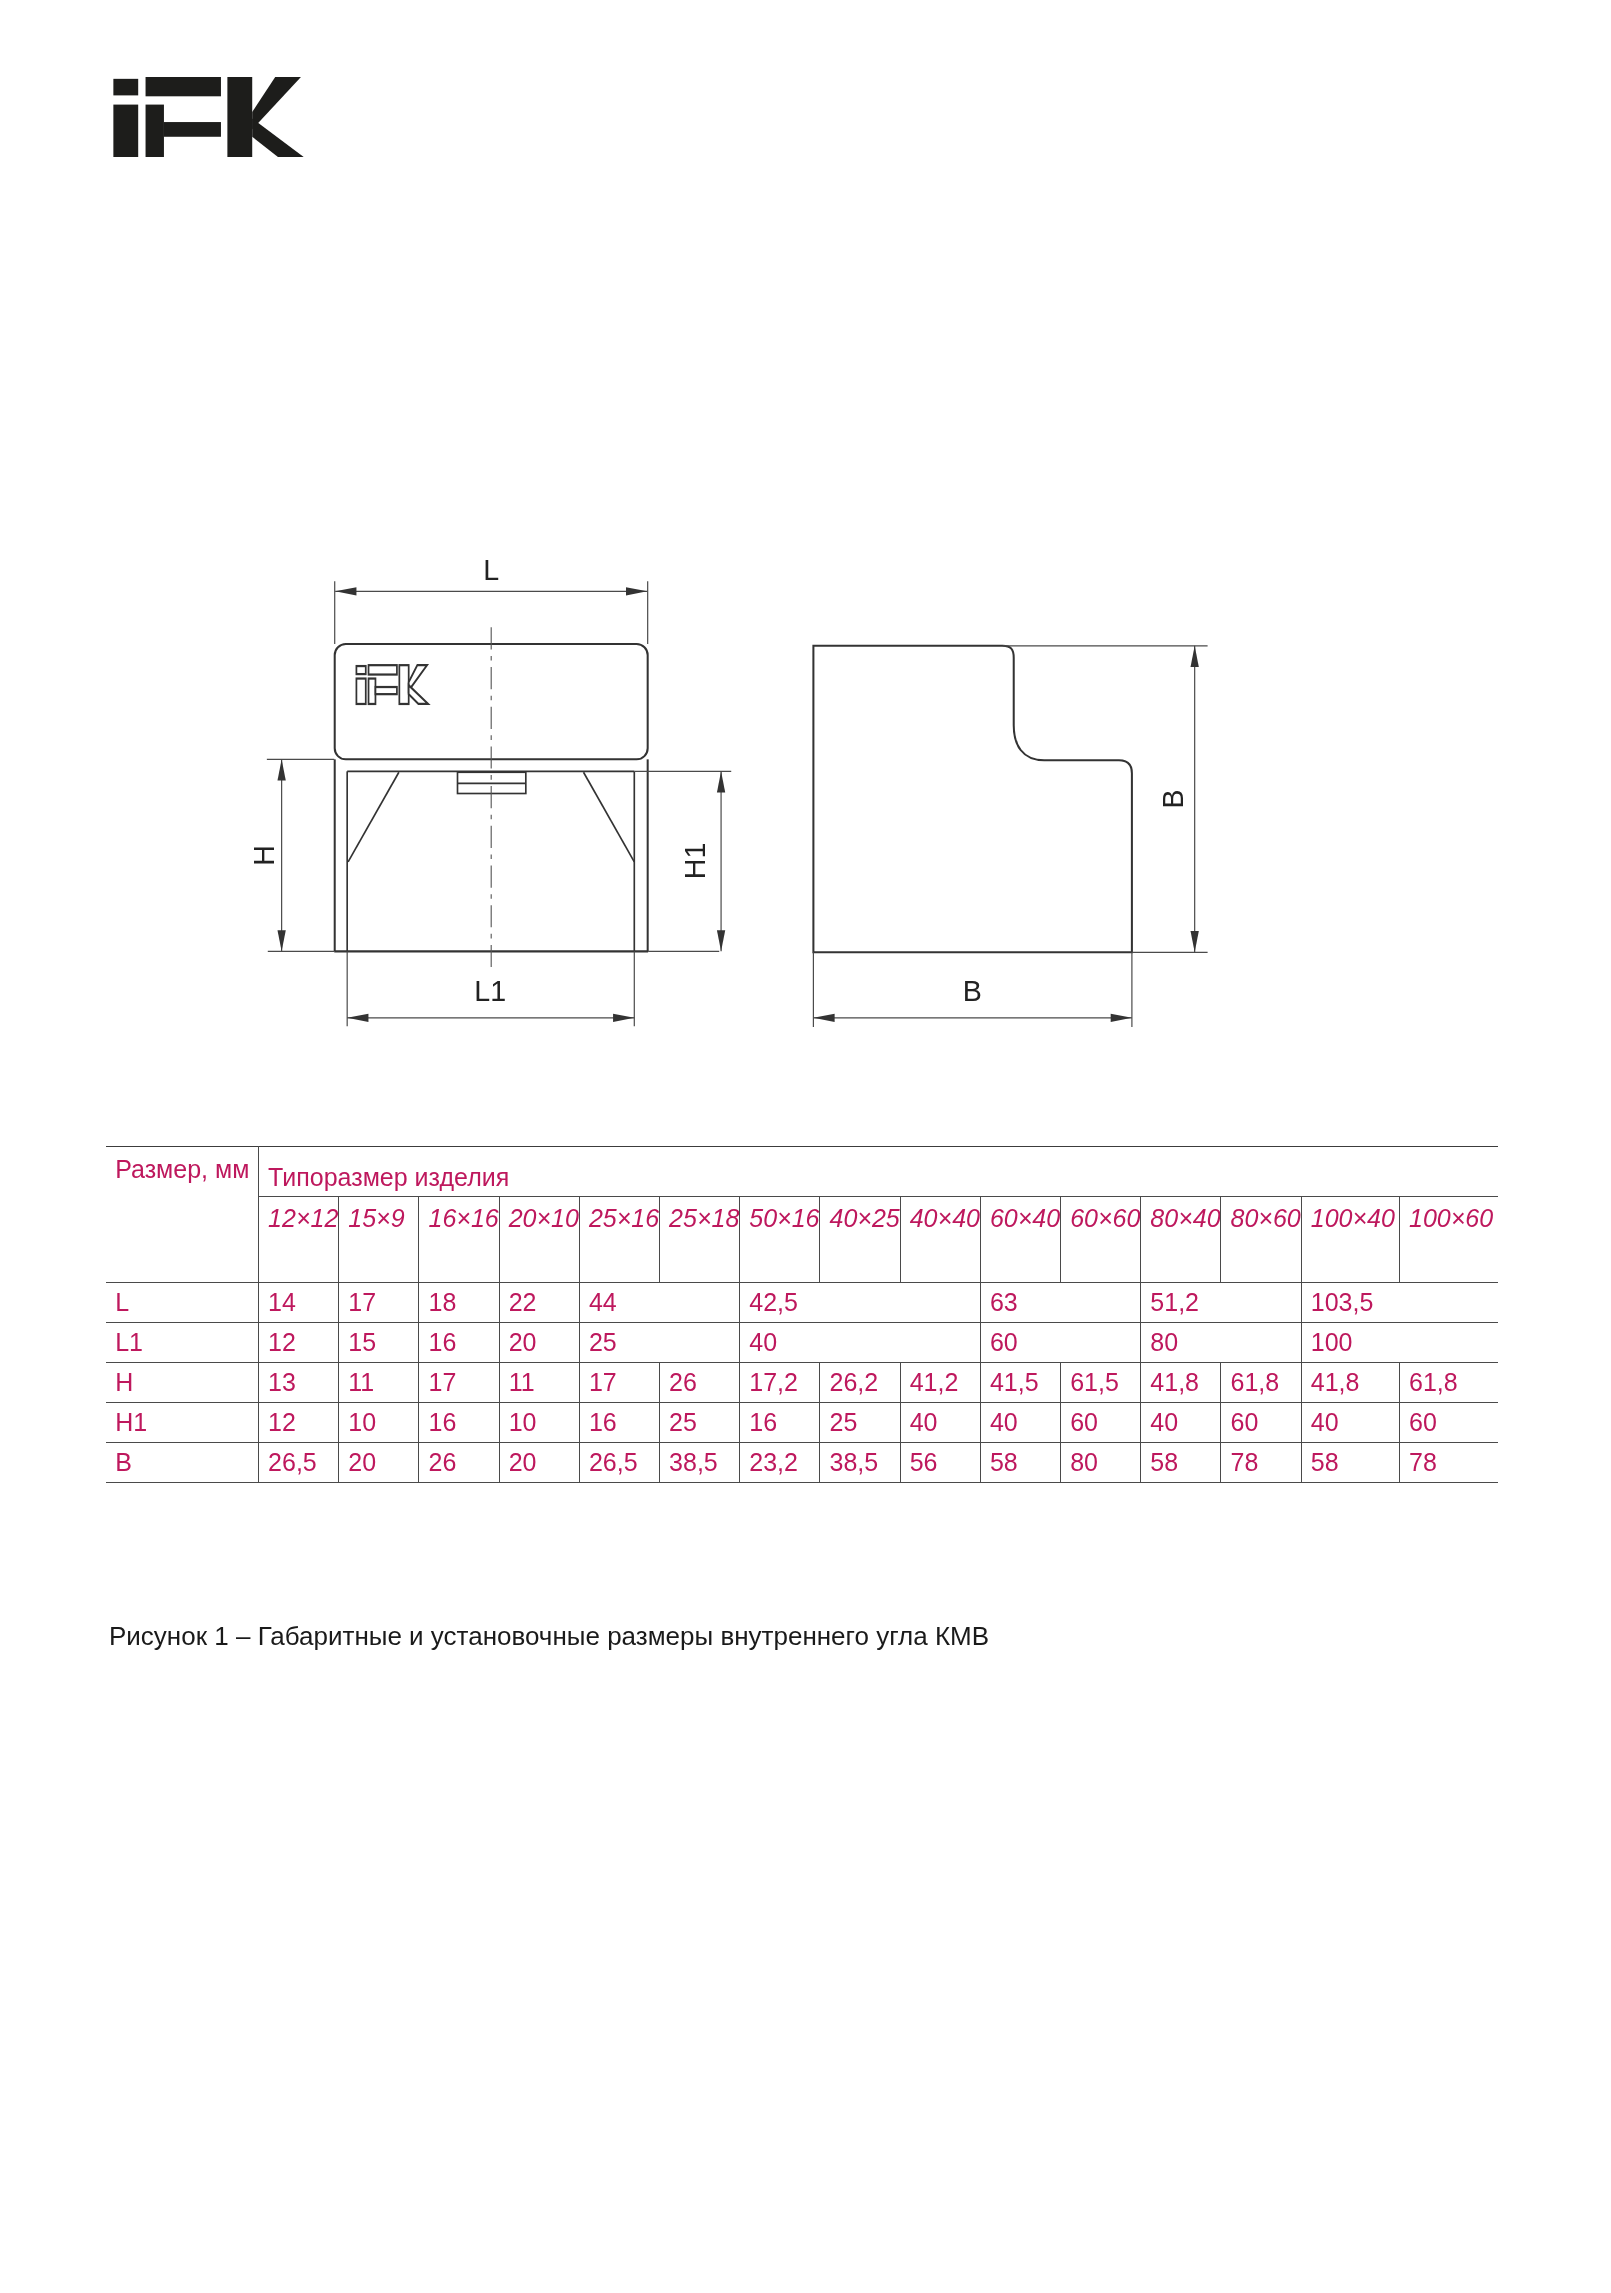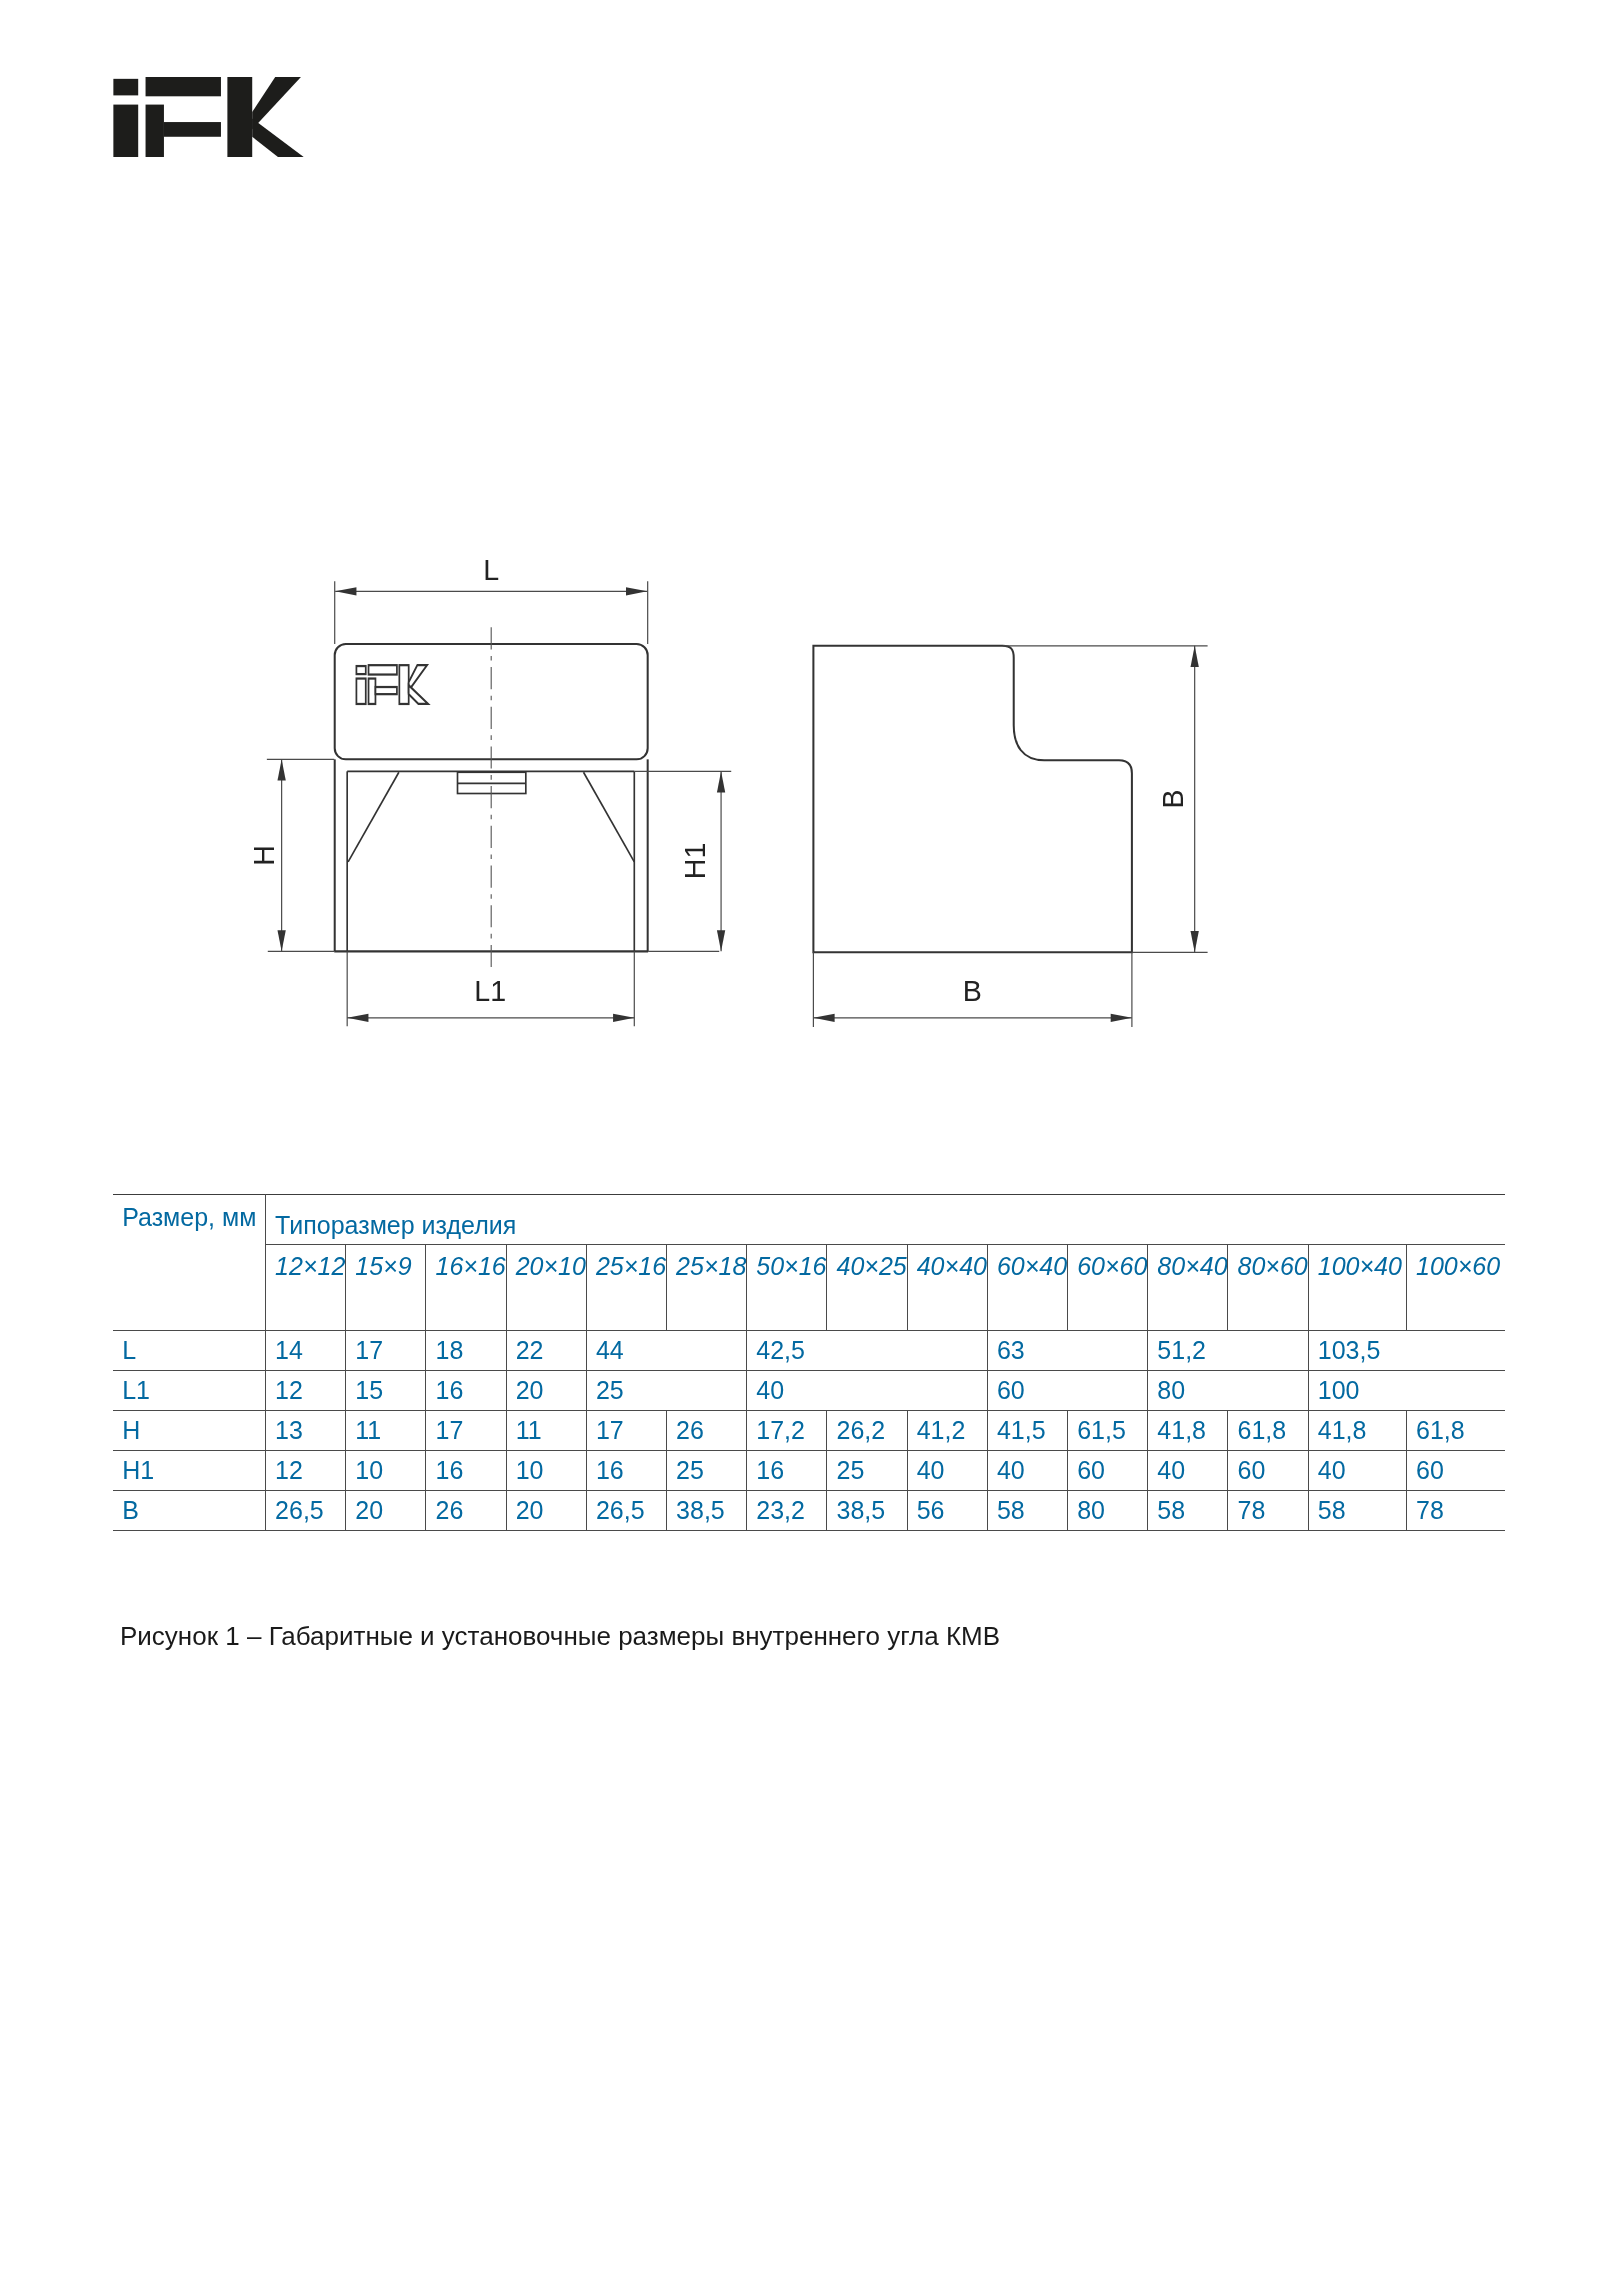--- a/index.html
+++ b/index.html
@@ -9,41 +9,41 @@
     overflow:hidden;
   }
   .hidden-defs { position:absolute; width:0; height:0; overflow:hidden; }
 
   .brand-logo { position:absolute; left:113px; top:77px; }
 
   .drawing { position:absolute; left:157px; top:535px; }
   .drawing text { font-family:"Liberation Sans","DejaVu Sans",sans-serif; font-size:31px; fill:#222; }
 
   .dim-table {
-    position:absolute; left:113px; top:1146px;
+    position:absolute; left:106px; top:1146px;
     border-collapse:collapse; table-layout:fixed; width:1392px;
-    font-size:25px; color:#0369a1;
-    border-top:1.8px solid #3c3c3c; border-bottom:1.8px solid #3c3c3c;margin-top:48px;
+    font-size:25px; color:#be185d;
+    border-top:1.8px solid #3c3c3c; border-bottom:1.8px solid #3c3c3c;
   }
   .dim-table th, .dim-table td {
     font-weight:normal; text-align:left; padding:3.7px 3.7px 3.7px 9.2px;
     border-bottom:0.9px solid #4a4a4a; white-space:nowrap; overflow:hidden;
   }
   .dim-table .vline { border-left:0.9px solid #4a4a4a; }
   .dim-table .hr1 { height:46px; }
   .dim-table .hr2 { height:86px;font-style:italic; }
   .dim-table .dr  { height:40px; }
   .dim-table .corner-cell { vertical-align:top; padding-top:8.3px; }
   .dim-table .group-cell  { vertical-align:top; padding-top:16px; }
   .dim-table .size-cell   { vertical-align:top; padding-top:7.4px; }
   .dim-table .row-label   { vertical-align:middle; }
   .dim-table td { vertical-align:middle; }
 
   .figure-caption {
-    position:absolute; left:109px; top:1621px; font-size:26px; color:#1a1a1a;margin-left:11px;
+    position:absolute; left:109px; top:1621px; font-size:26px; color:#1a1a1a;
   }
 </style>
 </head>
 <body>
 
 <div class="page">
 
   <svg class="hidden-defs" aria-hidden="true">
     <defs>
       <g id="iek-logo-shape">

